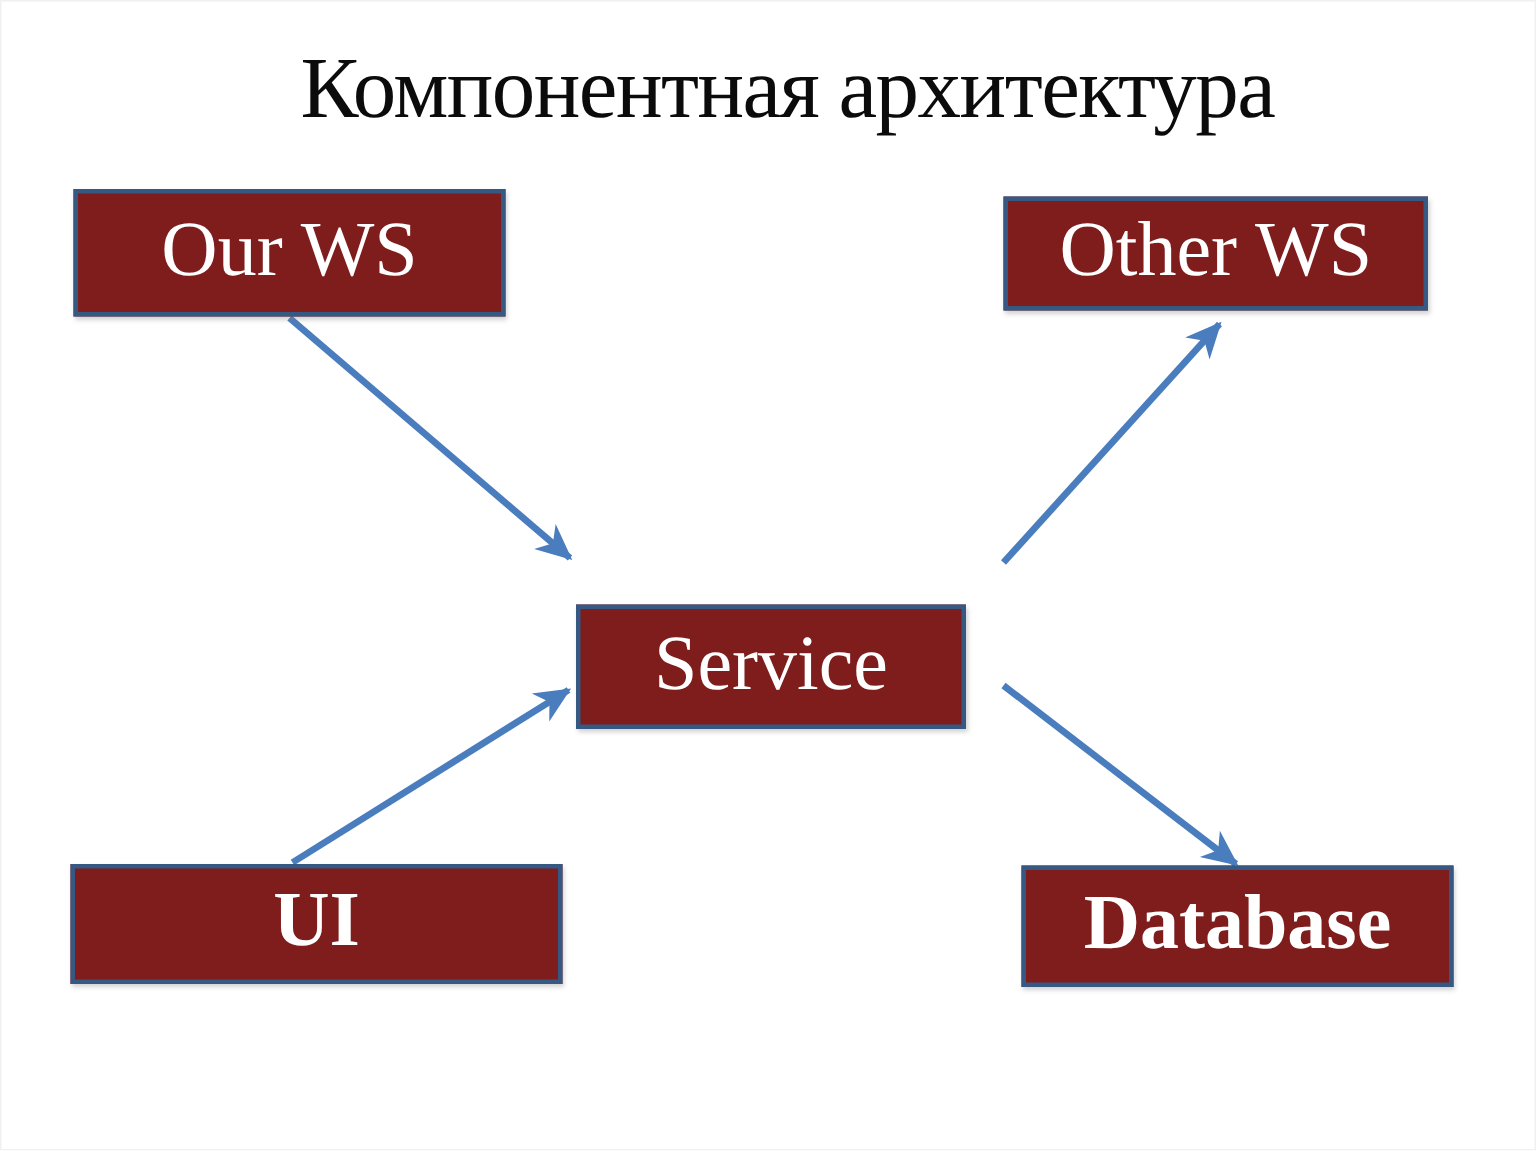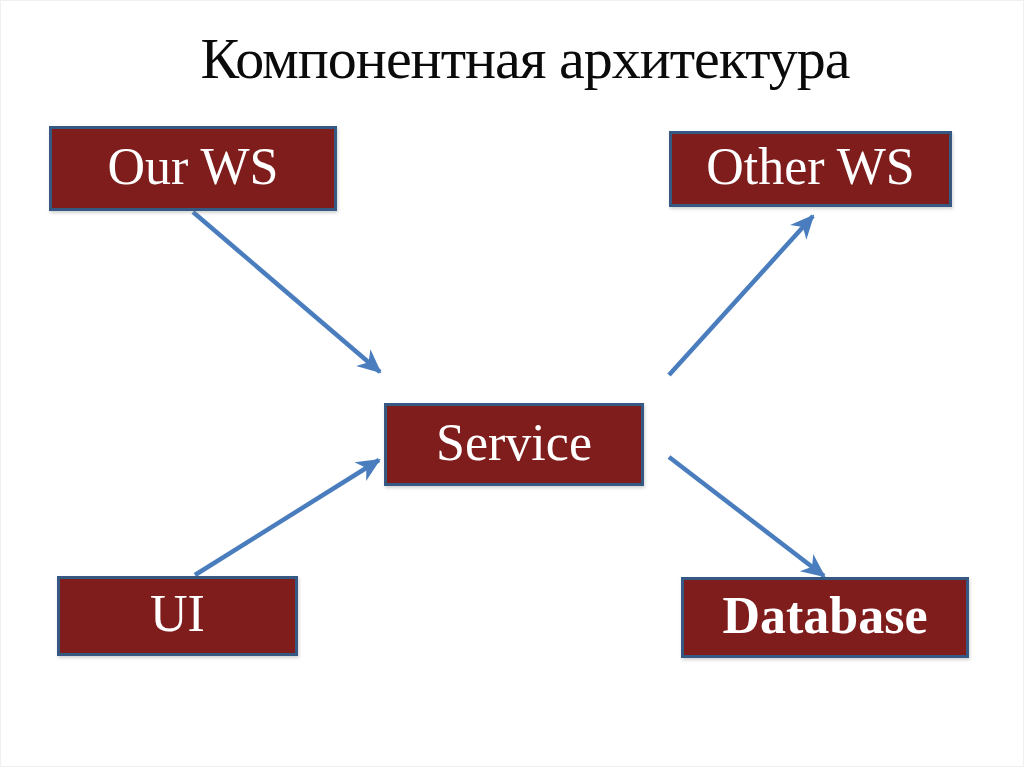--- a/index.html
+++ b/index.html
@@ -47,21 +47,21 @@
     justify-content: center;
     font-size: 52px;
     line-height: 1;
     box-shadow: 1px 2px 3px rgba(130,130,130,0.35);
     font-family: "Liberation Serif", serif;
     padding-bottom: 4px;
   }
   .node-our-ws   { left: 48px;  top: 125px; width: 288px; height: 85px; }
   .node-other-ws { left: 668px; top: 130px; width: 283px; height: 76px; }
   .node-service  { left: 383px; top: 374px; width: 260px; height: 83px; margin-top: 28px; }
-  .node-ui       { left: 56px;  top: 575px; width: 241px; height: 80px; }
+  .node-ui       { left: 46px;  top: 575px; width: 328px; height: 80px; font-weight: bold; }
   .node-database { left: 680px; top: 576px; width: 288px; height: 81px; font-weight: bold; }
 </style>
 </head>
 <body>
 
 <div class="slide">
 
   <div class="slide-title">Компонентная архитектура</div>
 
   <svg class="edges-layer" width="1024" height="767" viewBox="0 0 1024 767" xmlns="http://www.w3.org/2000/svg">

